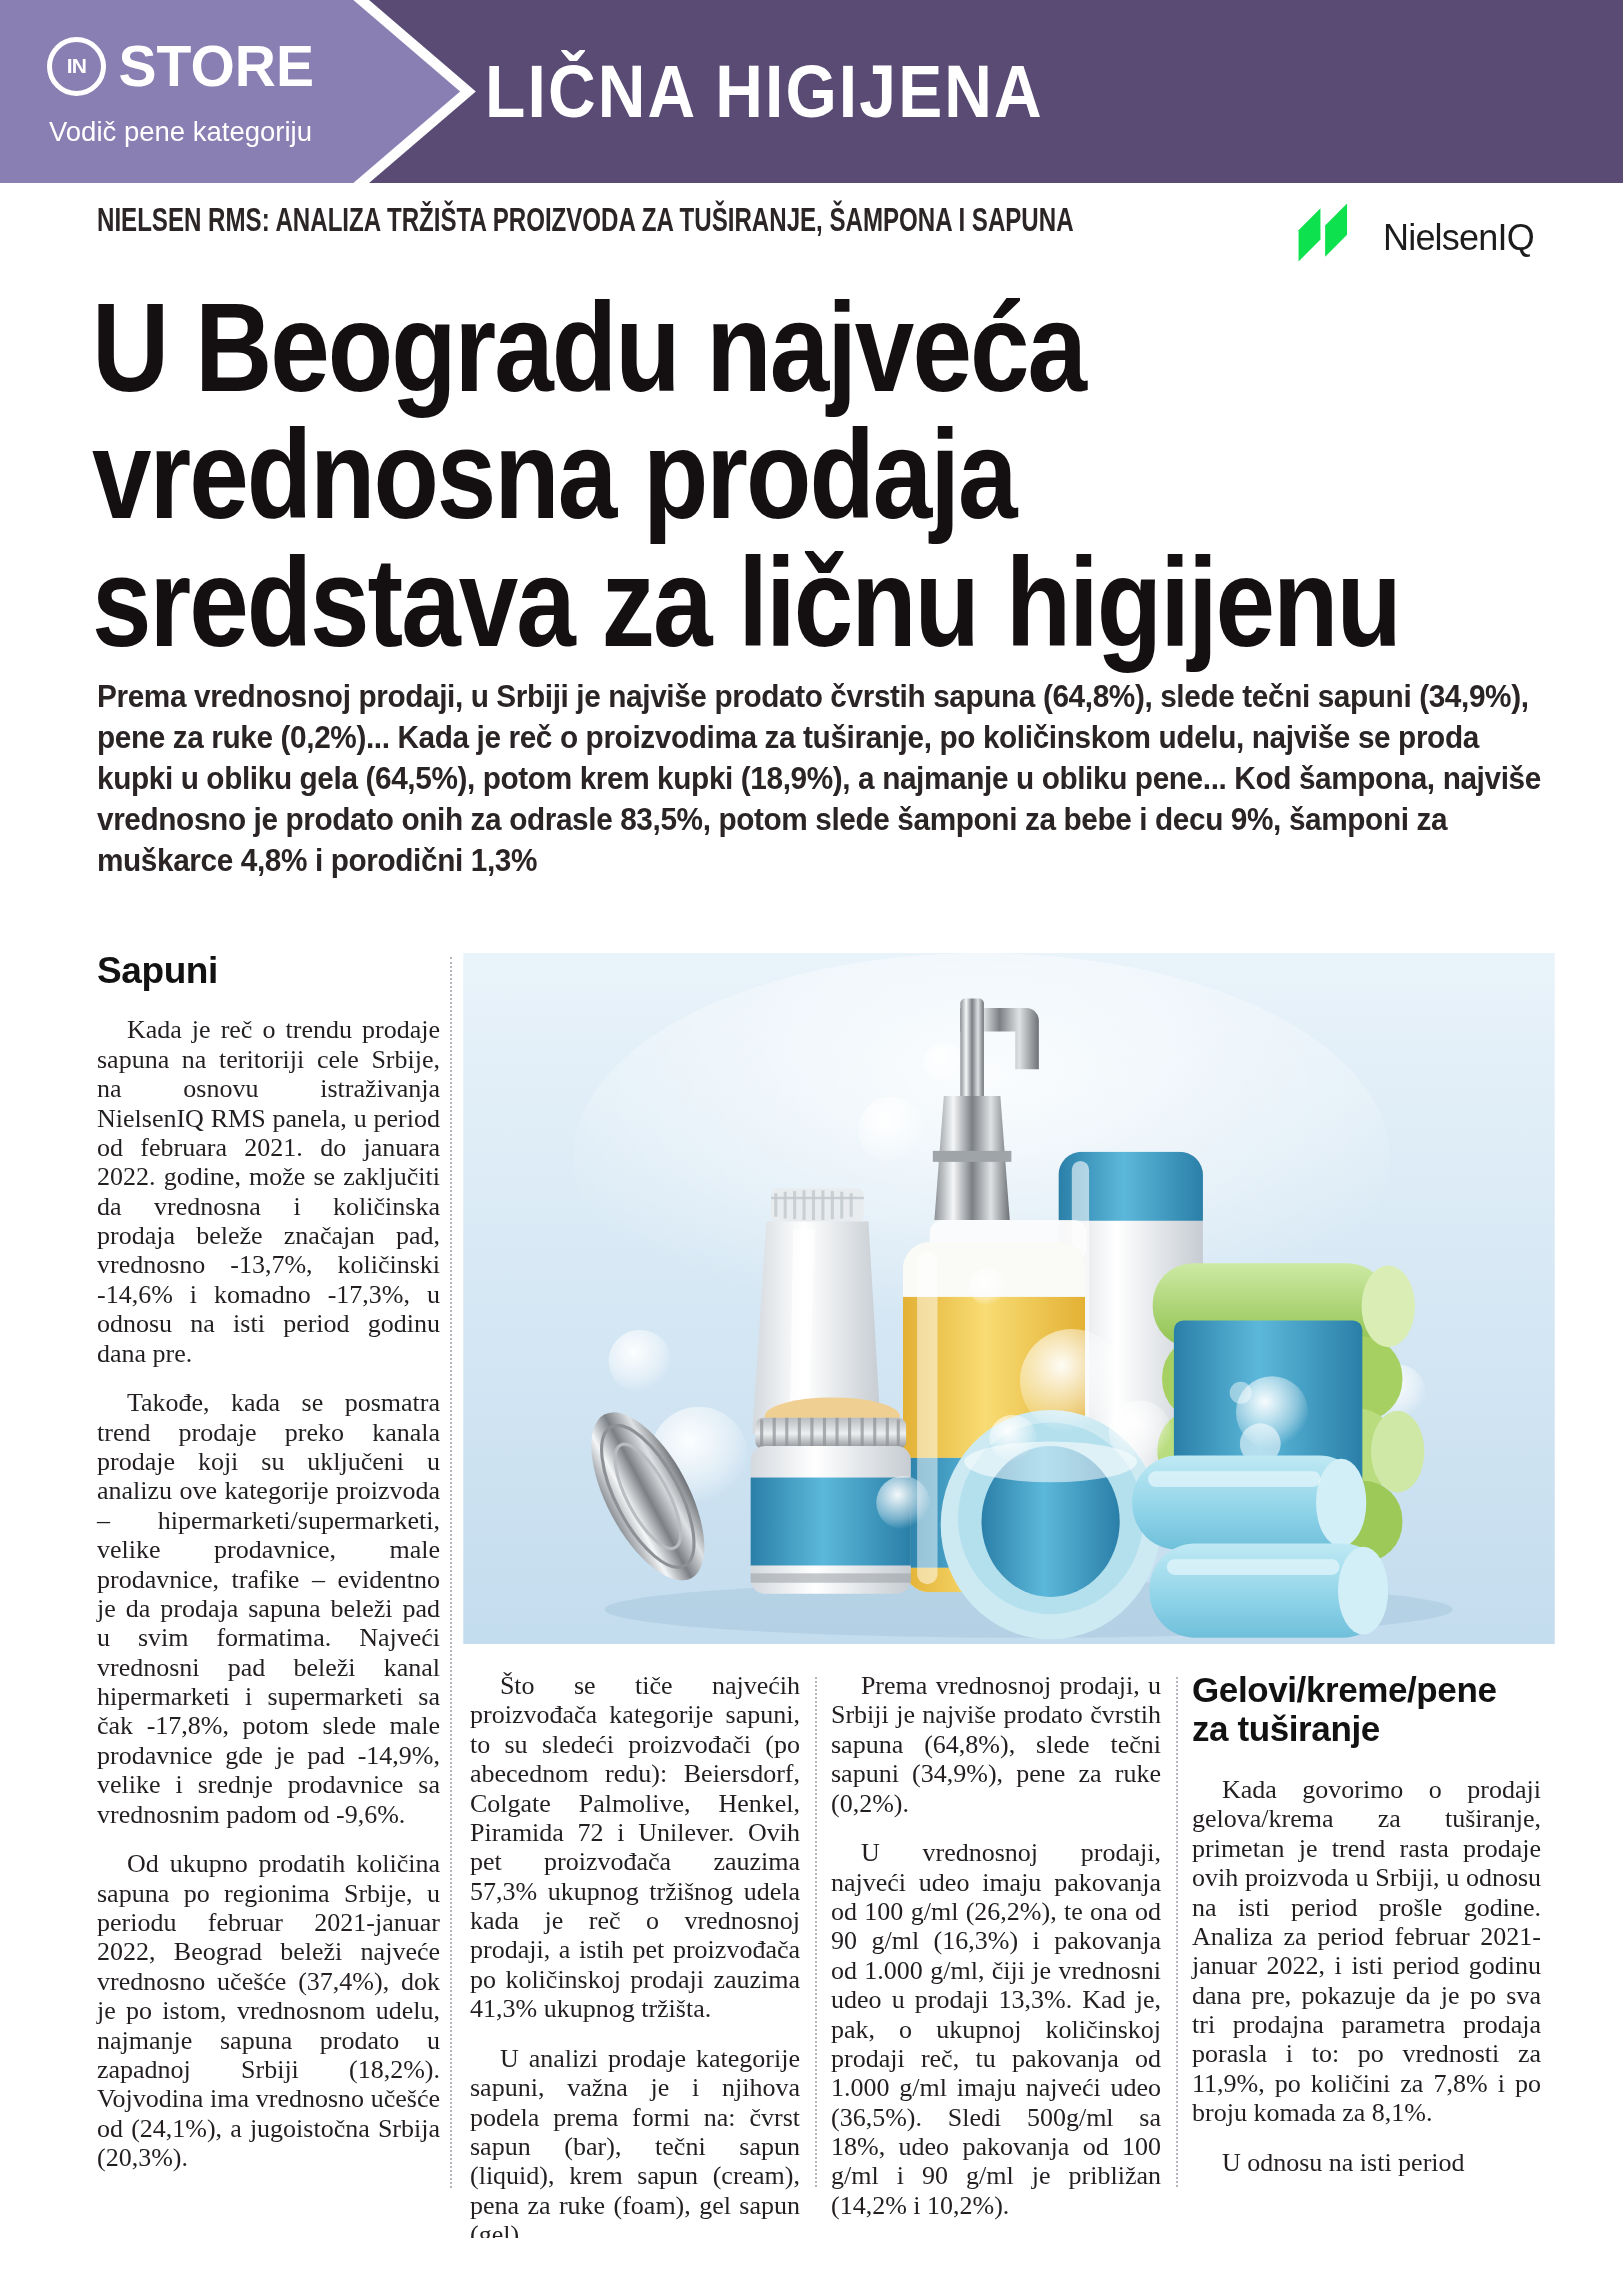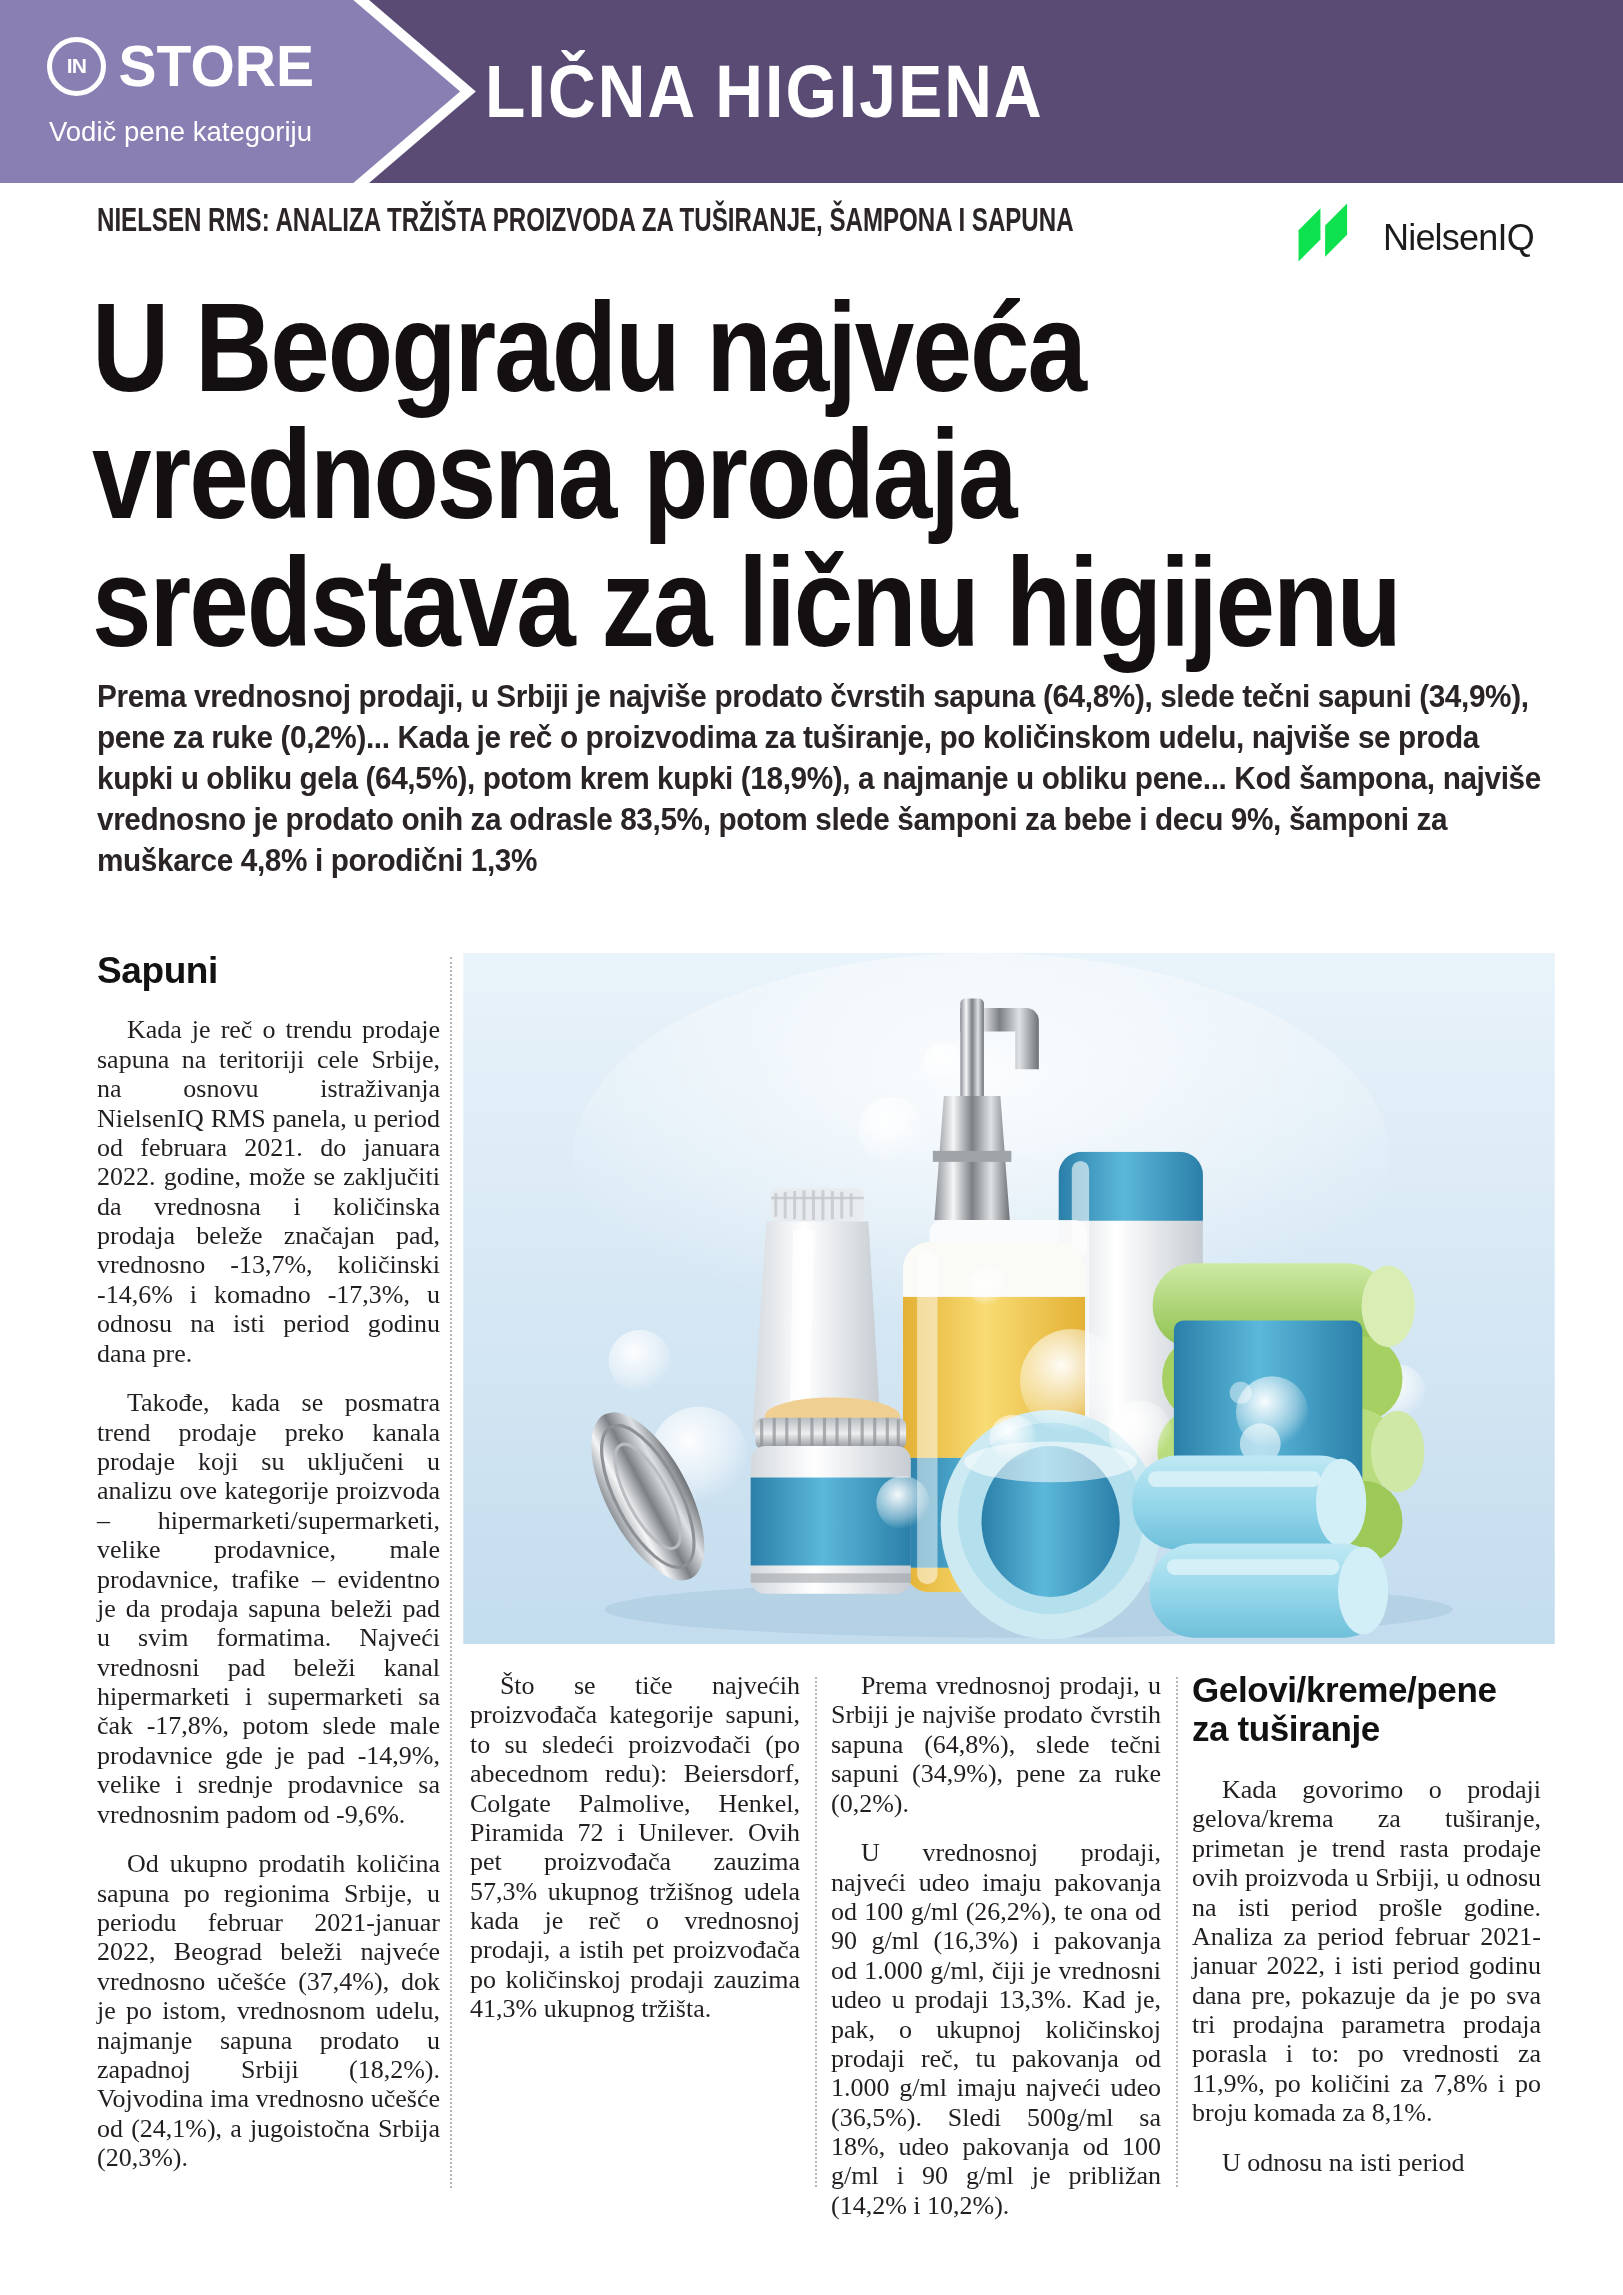--- a/index.html
+++ b/index.html
@@ -266,20 +266,21 @@
     <circle cx="775" cy="545" r="66" fill="url(#bub)"></circle>
     <circle cx="862" cy="610" r="40" fill="url(#bub)"></circle>
     <circle cx="700" cy="618" r="30" fill="url(#bub)"></circle>
     <circle cx="560" cy="700" r="34" fill="url(#bub)"></circle>
     <circle cx="1030" cy="585" r="46" fill="url(#bub)"></circle>
     <circle cx="668" cy="425" r="24" fill="url(#bub)"></circle>
   </svg>
 
   <div class="col col2">
     <p>Što se tiče najvećih proizvođača kategorije sapuni, to su sledeći proizvođači (po abecednom redu): Beiersdorf, Colgate Palmolive, Henkel, Piramida 72 i Unilever. Ovih pet proizvođača zauzima 57,3% ukupnog tržišnog udela kada je reč o vrednosnoj prodaji, a istih pet proizvođača po količinskoj prodaji zauzima 41,3% ukupnog tržišta.</p>
+    <p>U analizi prodaje kategorije sapuni, važna je i njihova podela prema formi na: čvrst sapun (bar), tečni sapun (liquid), krem sapun (cream), pena za ruke (foam), gel sapun (gel).</p>
   </div>
 
   <div class="vdiv vdiv2"></div>
 
   <div class="col col3">
     <p>Prema vrednosnoj prodaji, u Srbiji je najviše prodato čvrstih sapuna (64,8%), slede tečni sapuni (34,9%), pene za ruke (0,2%).</p>
     <p>U vrednosnoj prodaji, najveći udeo imaju pakovanja od 100 g/ml (26,2%), te ona od 90 g/ml (16,3%) i pakovanja od 1.000 g/ml, čiji je vrednosni udeo u prodaji 13,3%. Kad je, pak, o ukupnoj količinskoj prodaji reč, tu pakovanja od 1.000 g/ml imaju najveći udeo (36,5%). Sledi 500g/ml sa 18%, udeo pakovanja od 100 g/ml i 90 g/ml je približan (14,2% i 10,2%).</p>
   </div>
 
   <div class="vdiv vdiv3"></div>

